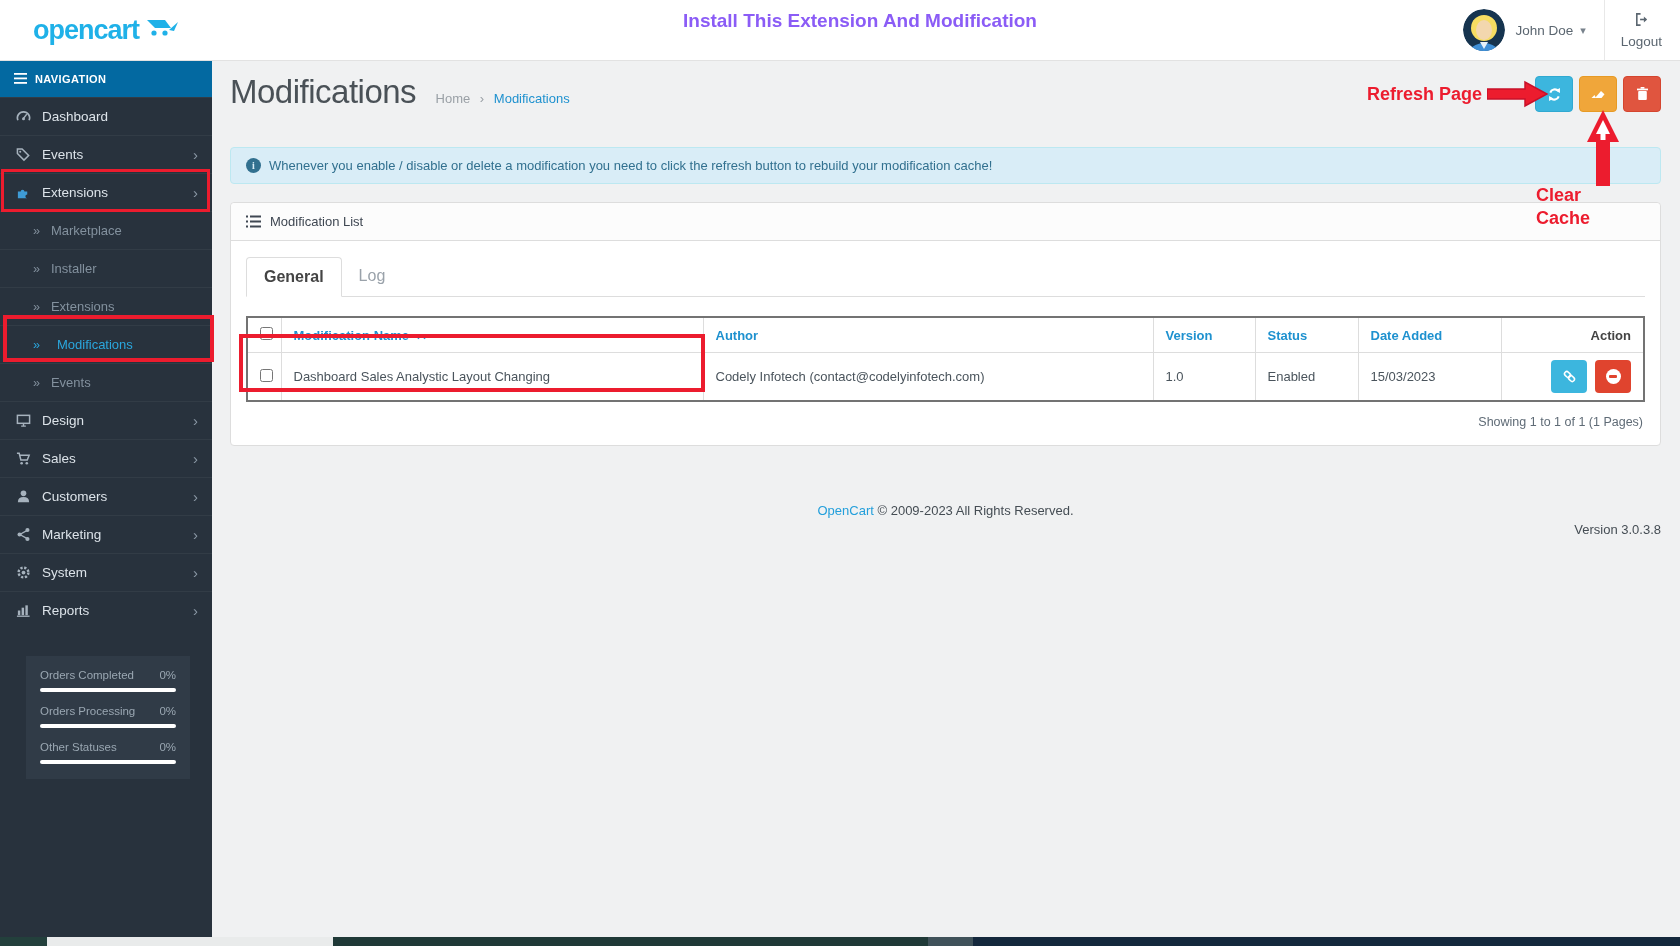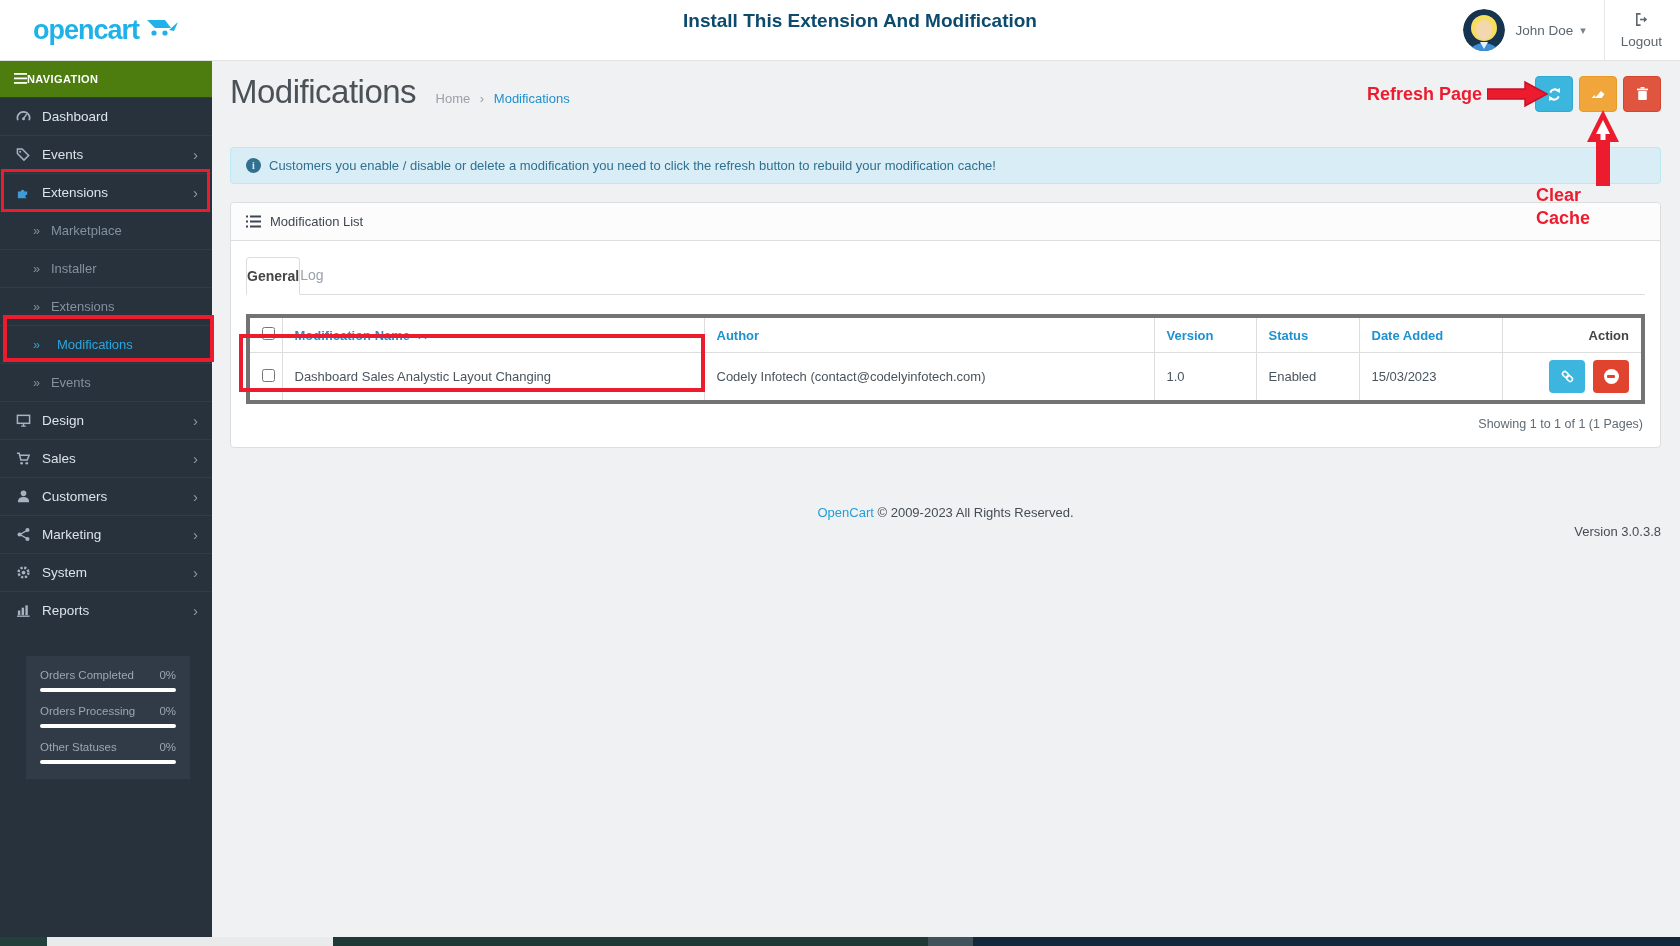--- a/index.html
+++ b/index.html
@@ -6,33 +6,33 @@
   .app{position:relative;width:1680px;height:946px;overflow:hidden;
        font-family:"Liberation Sans",sans-serif;background:#f0f1f2;}
 
   
   .topbar{position:absolute;left:0;top:0;right:0;height:60px;background:#fff;
           border-bottom:1px solid #e2e2e2;z-index:5;}
   .logo-box{position:absolute;left:0;top:0;width:212px;height:60px;display:flex;
             align-items:center;justify-content:center;gap:6px;background:#fff;}
   .logo-text{font-size:27px;font-weight:bold;color:#1fb1e8;letter-spacing:-1px;}
   .red-title{position:absolute;left:212px;width:1296px;top:0;height:42px;display:flex;
-             align-items:center;justify-content:center;color:#0c4a6e;font-size:19px;font-weight:bold;}
+             align-items:center;justify-content:center;color:#8b5cf6;font-size:19px;font-weight:bold;}
   .user-area{position:absolute;right:0;top:0;height:60px;display:flex;align-items:center;}
   .avatar{width:42px;height:42px;border-radius:50%;overflow:hidden;margin-right:10px;}
   .user-name{font-size:13.5px;color:#5b6670;}
   .caret{margin-left:7px;color:#78828c;font-size:11px;}
   .v-divider{width:1px;height:60px;background:#e8e8e8;margin:0 16px 0 18px;}
   .logout{display:flex;align-items:center;gap:7px;font-size:13.5px;color:#5b6670;
           padding-right:18px;cursor:pointer;flex-direction:column;}
 
   
   .sidebar{position:absolute;left:0;top:60px;width:212px;bottom:0;background:#28323d;z-index:4;}
-  .nav-head{height:37px;background:#4d7c0f;color:#fff;font-size:11px;font-weight:bold;
-            display:flex;align-items:center;gap:0;padding-left:14px;letter-spacing:.4px;}
+  .nav-head{height:37px;background:#0369a1;color:#fff;font-size:11px;font-weight:bold;
+            display:flex;align-items:center;gap:8px;padding-left:14px;letter-spacing:.4px;}
   .side-item{height:37px;display:flex;align-items:center;gap:11px;padding:0 14px 0 16px;
              font-size:13.5px;color:#dce3e9;border-top:1px solid rgba(255,255,255,.05);cursor:pointer;}
   .side-item .grow{flex:1;}
   .side-item .chev{color:#8a98a5;font-size:15px;line-height:1;}
   .side-item.sub{padding-left:33px;color:#83919e;font-size:13px;}
   .side-item.sub .dchev{font-size:12.5px;color:#83919e;}
   .side-item.active{color:#2aa7de;}
   .side-item.active .dchev{color:#2aa7de;}
   .icon15{width:15px;height:15px;flex:0 0 15px;}
 
@@ -59,25 +59,25 @@
          color:#31708f;font-size:13px;padding:10px 15px;display:flex;align-items:center;gap:8px;}
   .info-icon{width:15px;height:15px;border-radius:50%;background:#31708f;color:#d9edf7;
              font-size:10px;font-weight:bold;display:flex;align-items:center;justify-content:center;
              font-family:"Liberation Serif",serif;flex:0 0 15px;}
 
   .panel{margin-top:18px;background:#fff;border:1px solid #ddd;border-radius:4px;}
   .panel-head{padding:11px 15px;border-bottom:1px solid #ddd;background:#fcfcfc;color:#3f4752;
               font-size:13px;display:flex;align-items:center;gap:9px;border-radius:4px 4px 0 0;}
   .panel-body{padding:16px 15px 13px;}
   .tabs{display:flex;border-bottom:1px solid #ddd;}
-  .tab{padding:10px 0;font-size:14px;margin-bottom:-1px;border-radius:4px 4px 0 0;cursor:pointer;}
+  .tab{padding:10px 17px;font-size:16px;margin-bottom:-1px;border-radius:4px 4px 0 0;cursor:pointer;}
   .tab.active{background:#fff;border:1px solid #ddd;border-bottom-color:#fff;font-weight:bold;color:#444;}
   .tab.idle{color:#9aa2aa;}
   .tablewrap{margin-top:19px;}
-  table.grid{width:100%;border-collapse:collapse;border:4px solid #737373;font-size:13px;table-layout:fixed;}
+  table.grid{width:100%;border-collapse:collapse;border:2px solid #737373;font-size:13px;table-layout:fixed;}
   .grid th,.grid td{border:1px solid #ddd;padding:9px 12px;text-align:left;vertical-align:middle;}
   .grid th a{color:#1e91cf;font-weight:bold;text-decoration:none;cursor:pointer;}
   .grid th.hdr{color:#1e91cf;font-weight:bold;}
   .grid th.action-h{color:#444;font-weight:bold;text-align:right;}
   .grid td{color:#4a545c;padding-top:14px;padding-bottom:14px;}
   .grid td.action-c{text-align:right;padding-top:7px;padding-bottom:7px;}
   .col-cb{width:34px;} .col-name{width:422px;} .col-author{width:450px;}
   .col-ver{width:102px;} .col-status{width:103px;} .col-date{width:143px;}
   .cb{width:13px;height:13px;margin:0;}
   .abtn{display:inline-flex;width:36px;height:33px;border-radius:4px;align-items:center;
@@ -310,21 +310,21 @@
               <rect x="2.2" y="4" width="8.6" height="9" rx="1" fill="#fff"></rect>
               <rect x="1" y="1.6" width="11" height="1.7" fill="#fff"></rect>
               <rect x="4.6" y="0" width="3.8" height="1.7" fill="#fff"></rect>
             </svg>
           </div>
         </div>
       </div>
 
       <div class="alert">
         <span class="info-icon">i</span>
-        <span>Customers you enable / disable or delete a modification you need to click the refresh button to rebuild your modification cache!</span>
+        <span>Whenever you enable / disable or delete a modification you need to click the refresh button to rebuild your modification cache!</span>
       </div>
 
       <div class="panel">
         <div class="panel-head">
           <svg width="15" height="13" viewBox="0 0 15 13">
             <rect x="0" y="0.5" width="2" height="2" fill="#3f4752"></rect>
               <rect x="4" y="0.5" width="11" height="2" fill="#3f4752"></rect>
             <rect x="0" y="5.5" width="2" height="2" fill="#3f4752"></rect>
               <rect x="4" y="5.5" width="11" height="2" fill="#3f4752"></rect>
             <rect x="0" y="10.5" width="2" height="2" fill="#3f4752"></rect>

